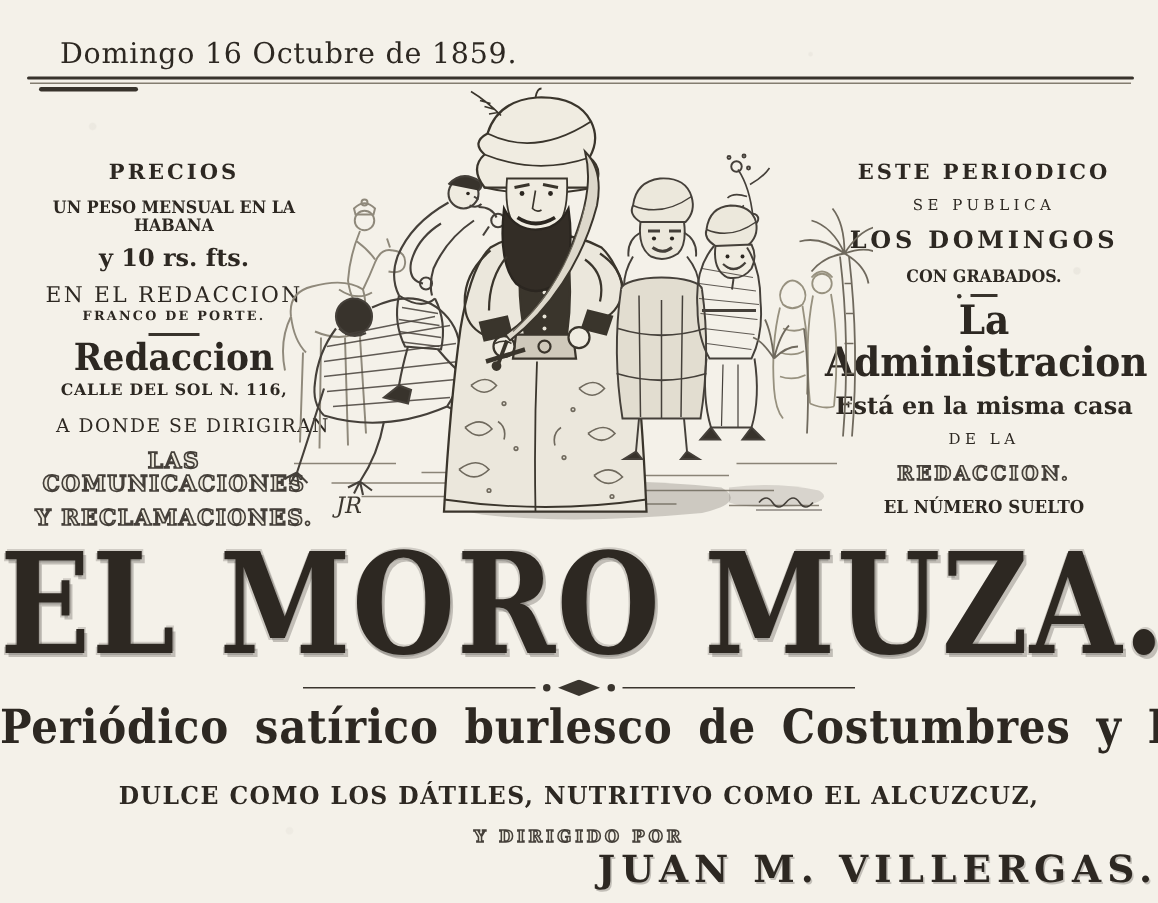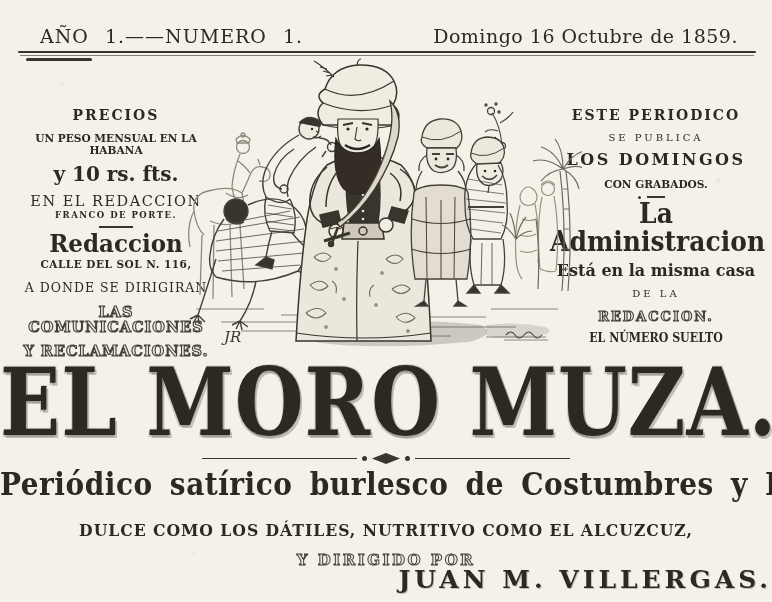--- a/index.html
+++ b/index.html
@@ -21,28 +21,28 @@
   .rule-b{position:absolute;top:55px;left:20px;right:18px;height:1px;background:#837d70;}
   .rule-c{position:absolute;top:58px;left:26px;width:66px;height:3px;background:#38332c;border-radius:2px;}
   
   .col{position:absolute;top:108px;text-align:center;line-height:1.05;}
   .col.left{left:12px;width:208px;}
   .col.right{left:550px;width:212px;}
   .t-head{font-size:14px;font-weight:bold;letter-spacing:2px;}
   .t-tiny{font-size:10px;letter-spacing:3px;margin-top:10px;}
   .t-big{font-size:16px;font-weight:bold;letter-spacing:2.5px;margin-top:9px;}
   .t-cond{font-size:11.5px;font-weight:bold;margin-top:9px;transform:scaleX(.92);}
-  .t-bold{font-size:20px;font-weight:bold;margin-top:8px;}
+  .t-bold{font-size:16px;font-weight:bold;margin-top:8px;}
   .t-caps{font-size:14.5px;letter-spacing:1.5px;margin-top:9px;}
   .t-mini{font-size:8.5px;font-weight:bold;letter-spacing:1.5px;margin-top:2px;}
   .minirule{width:34px;height:2px;background:#38332c;margin:6px auto 3px;}
   .t-black{font-size:23px;font-weight:bold;margin-top:1px;transform:scaleY(1.08);}
   .t-black.bigger{font-size:25px;margin-top:4px;}
   .t-addr{font-size:10.5px;font-weight:bold;letter-spacing:.5px;margin-top:4px;}
-  .t-med{font-size:12.5px;letter-spacing:1px;margin-top:11px;}
+  .t-med{font-size:12.5px;letter-spacing:1px;margin-top:11px;text-align:right;}
   .t-outline{font-size:14.5px;font-weight:bold;letter-spacing:1px;margin-top:10px;color:#837c6e;
              -webkit-text-fill-color:#ece8db;-webkit-text-stroke:1.1px #45403a;}
   .t-outline.small{font-size:13px;letter-spacing:2px;}
   .dash-orn{width:18px;height:2px;background:#38332c;margin:7px auto 2px;}
   .dash-orn::before{content:"";display:block;width:3px;height:3px;background:#38332c;border-radius:50%;margin:-1px 0 0 -9px;}
   .t-sell{font-size:16px;font-weight:bold;letter-spacing:1px;margin-top:9px;}
   
   .illustration{position:absolute;left:186px;top:58px;width:396px;height:300px;margin:0;}
   .illustration svg{width:100%;height:100%;}
   
@@ -52,32 +52,31 @@
          text-shadow:2px 2px 0 rgba(45,40,34,.25), -1px 1px 0 rgba(45,40,34,.2), 1px -1px 0 rgba(45,40,34,.18);}
   .orn{position:absolute;top:453px;left:50%;transform:translateX(-50%);width:368px;display:flex;align-items:center;gap:5px;}
   .orn .line{flex:1;height:1.5px;background:#3a352e;}
   .orn .dot{width:5px;height:5px;border-radius:50%;background:#3a352e;}
   .orn .diamond{width:28px;height:11px;background:#3a352e;clip-path:polygon(0 50%,50% 0,100% 50%,50% 100%);}
   .subtitle{position:absolute;top:466px;left:0;right:0;margin:0;text-align:center;white-space:nowrap;
             font-size:28px;font-weight:bold;word-spacing:7px;letter-spacing:.5px;
             transform:scaleY(1.12);transform-origin:top center;}
   .tagline{position:absolute;top:521px;left:0;right:0;text-align:center;font-size:16.5px;font-weight:bold;
            letter-spacing:1px;transform:scaleX(.95);}
-  .directed{position:absolute;top:551px;left:0;right:0;text-align:center;font-size:15px;font-weight:bold;
+  .directed{position:absolute;top:551px;left:0;right:0;text-align:center;font-size:11px;font-weight:bold;
             letter-spacing:2.5px;color:#837c6e;-webkit-text-fill-color:#ece8db;-webkit-text-stroke:1px #45403a;}
   .director{position:absolute;top:565px;left:0;right:0;text-align:right;font-size:25px;font-weight:bold;letter-spacing:4px;
             text-shadow:1px 1px 0 rgba(45,40,34,.25);}
 </style>
 </head>
 <body>
 
 <div class="page">
 
   <header class="topline">
-    <span class="issue">AÑO 1.——NUMERO 1.</span>
     <span class="date">Domingo 16 Octubre de 1859.</span>
   </header>
   <div class="rule-a"></div>
   <div class="rule-b"></div>
   <div class="rule-c"></div>
 
   <aside class="col left">
     <div class="t-head">PRECIOS</div>
     <div class="t-cond">UN PESO MENSUAL EN LA HABANA</div>
     <div class="t-bold">y 10 rs. fts.</div>

